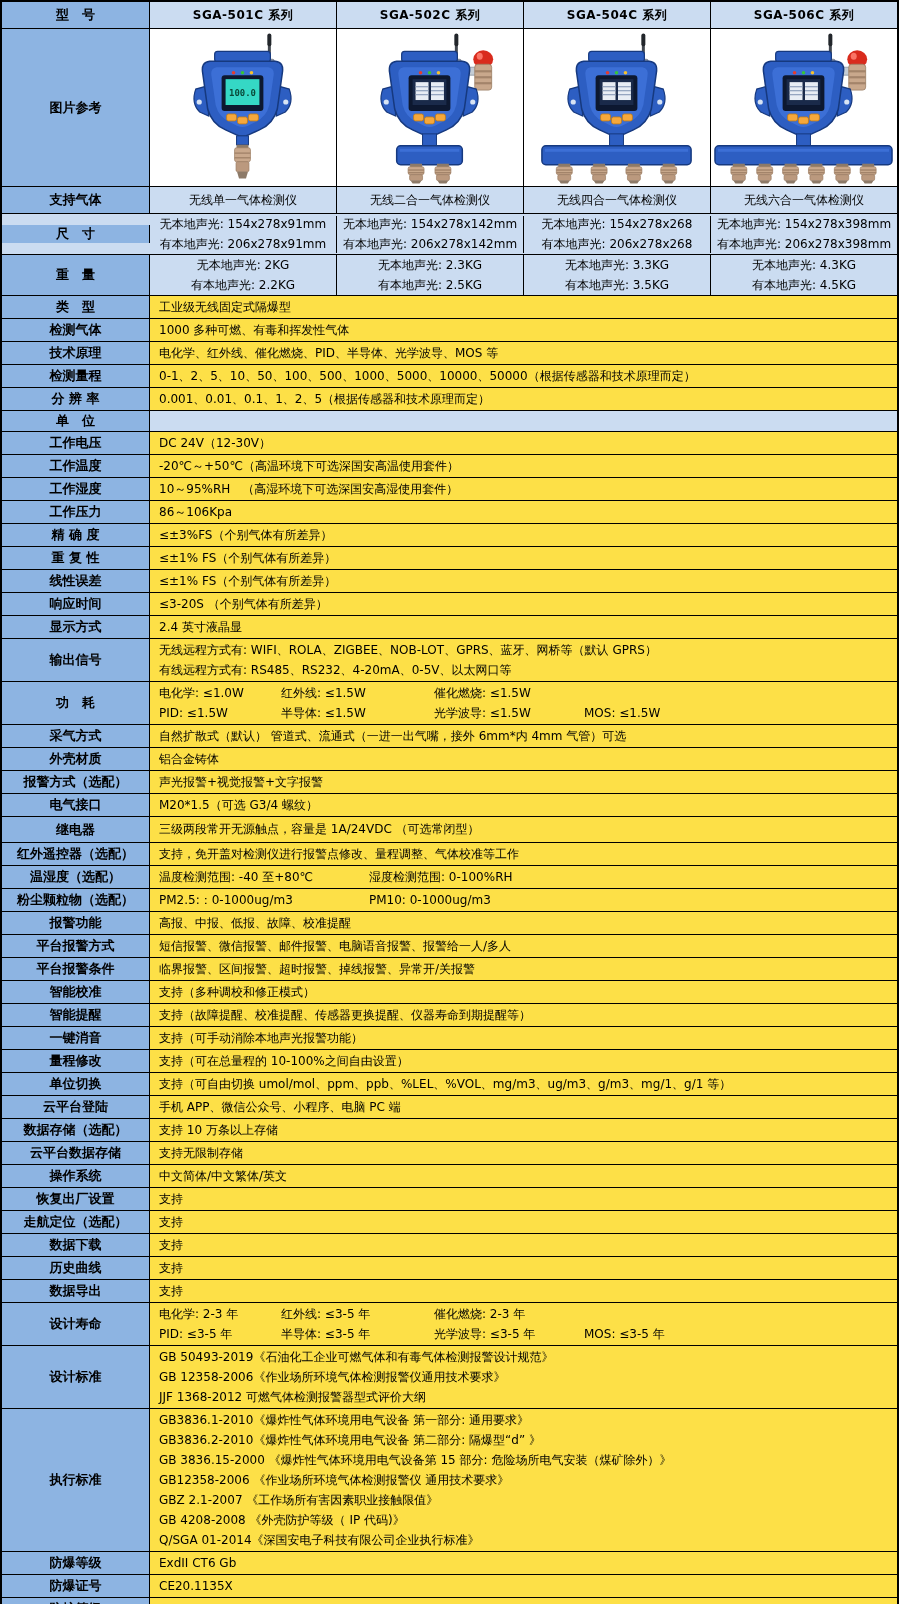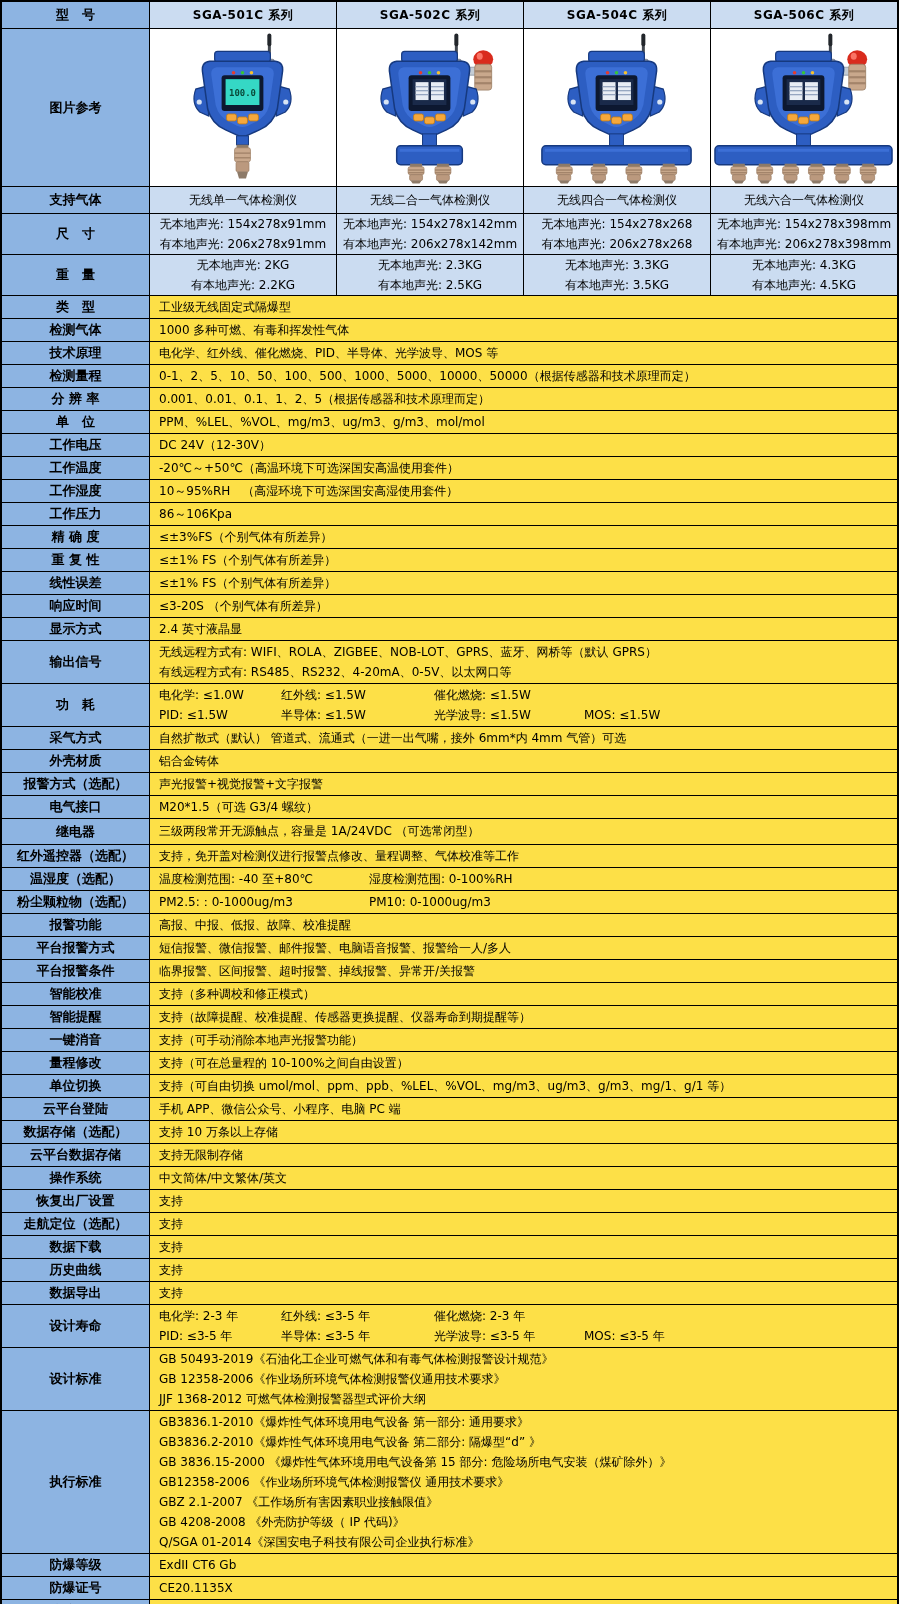--- a/index.html
+++ b/index.html
@@ -335,21 +335,21 @@
   <div id="rows">
       <div class="t-row" style="min-height: 27px;">
         <div class="lbl">支持气体</div>
         <div class="content">
           <div class="cell">无线单一气体检测仪</div>
           <div class="cell">无线二合一气体检测仪</div>
           <div class="cell">无线四合一气体检测仪</div>
           <div class="cell">无线六合一气体检测仪</div>
         </div>
       </div>
-      <div class="t-row" style="min-height: 41px;">
+      <div class="t-row" style="min-height: 41px; align-items: center;">
         <div class="lbl">尺　寸</div>
         <div class="content">
           <div class="cell">
             <div class="cline">无本地声光: 154x278x91mm</div>
             <div class="cline">有本地声光: 206x278x91mm</div>
           </div>
           <div class="cell">
             <div class="cline">无本地声光: 154x278x142mm</div>
             <div class="cline">有本地声光: 206x278x142mm</div>
           </div>
@@ -419,25 +419,20 @@
       <div class="t-row">
         <div class="lbl">分 辨 率</div>
         <div class="content">
           <div class="merged">
             <div class="line">0.001、0.01、0.1、1、2、5（根据传感器和技术原理而定）</div>
           </div>
         </div>
       </div>
       <div class="t-row">
         <div class="lbl">单　位</div>
-        <div class="content">
-          <div class="merged">
-            <div class="line">PPM、%LEL、%VOL、mg/m3、ug/m3、g/m3、mol/mol</div>
-          </div>
-        </div>
       </div>
       <div class="t-row">
         <div class="lbl">工作电压</div>
         <div class="content">
           <div class="merged">
             <div class="line">DC 24V（12-30V）</div>
           </div>
         </div>
       </div>
       <div class="t-row">

